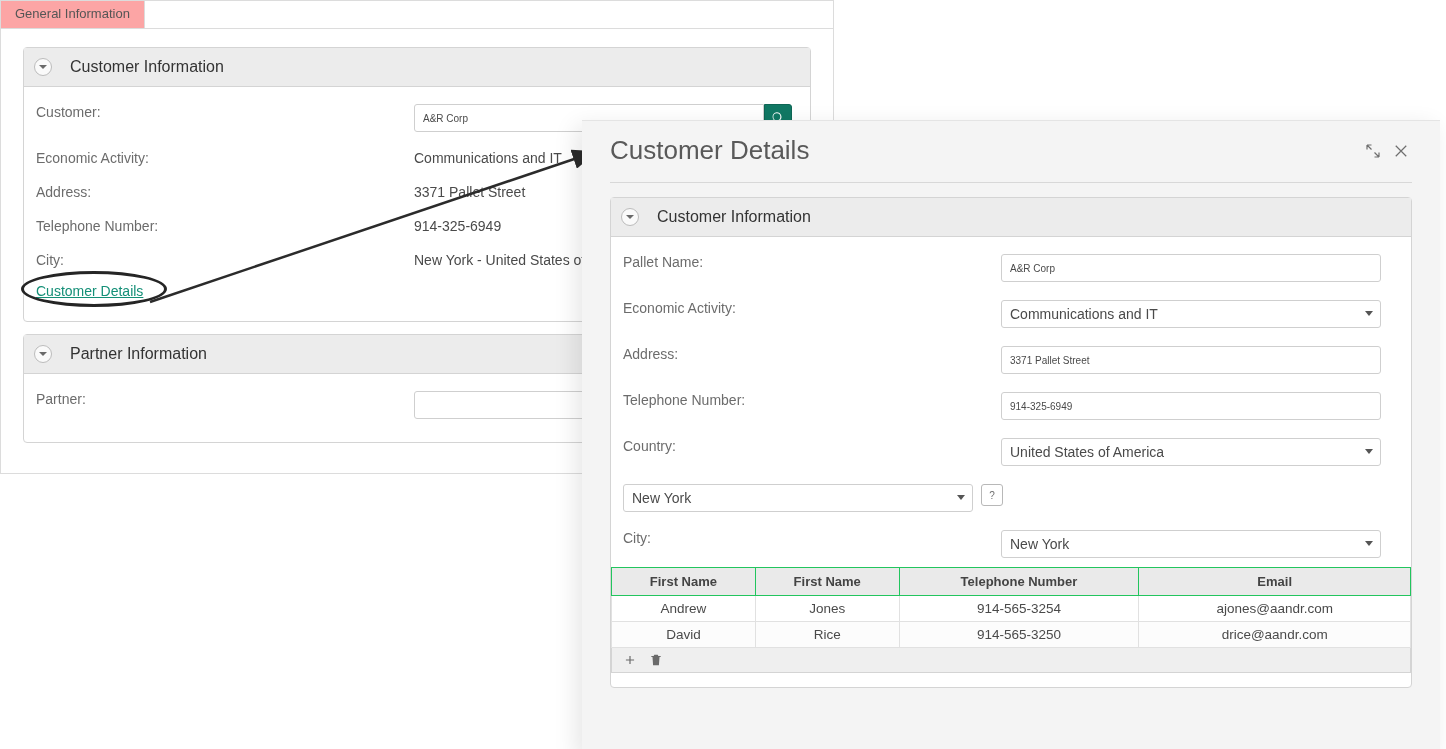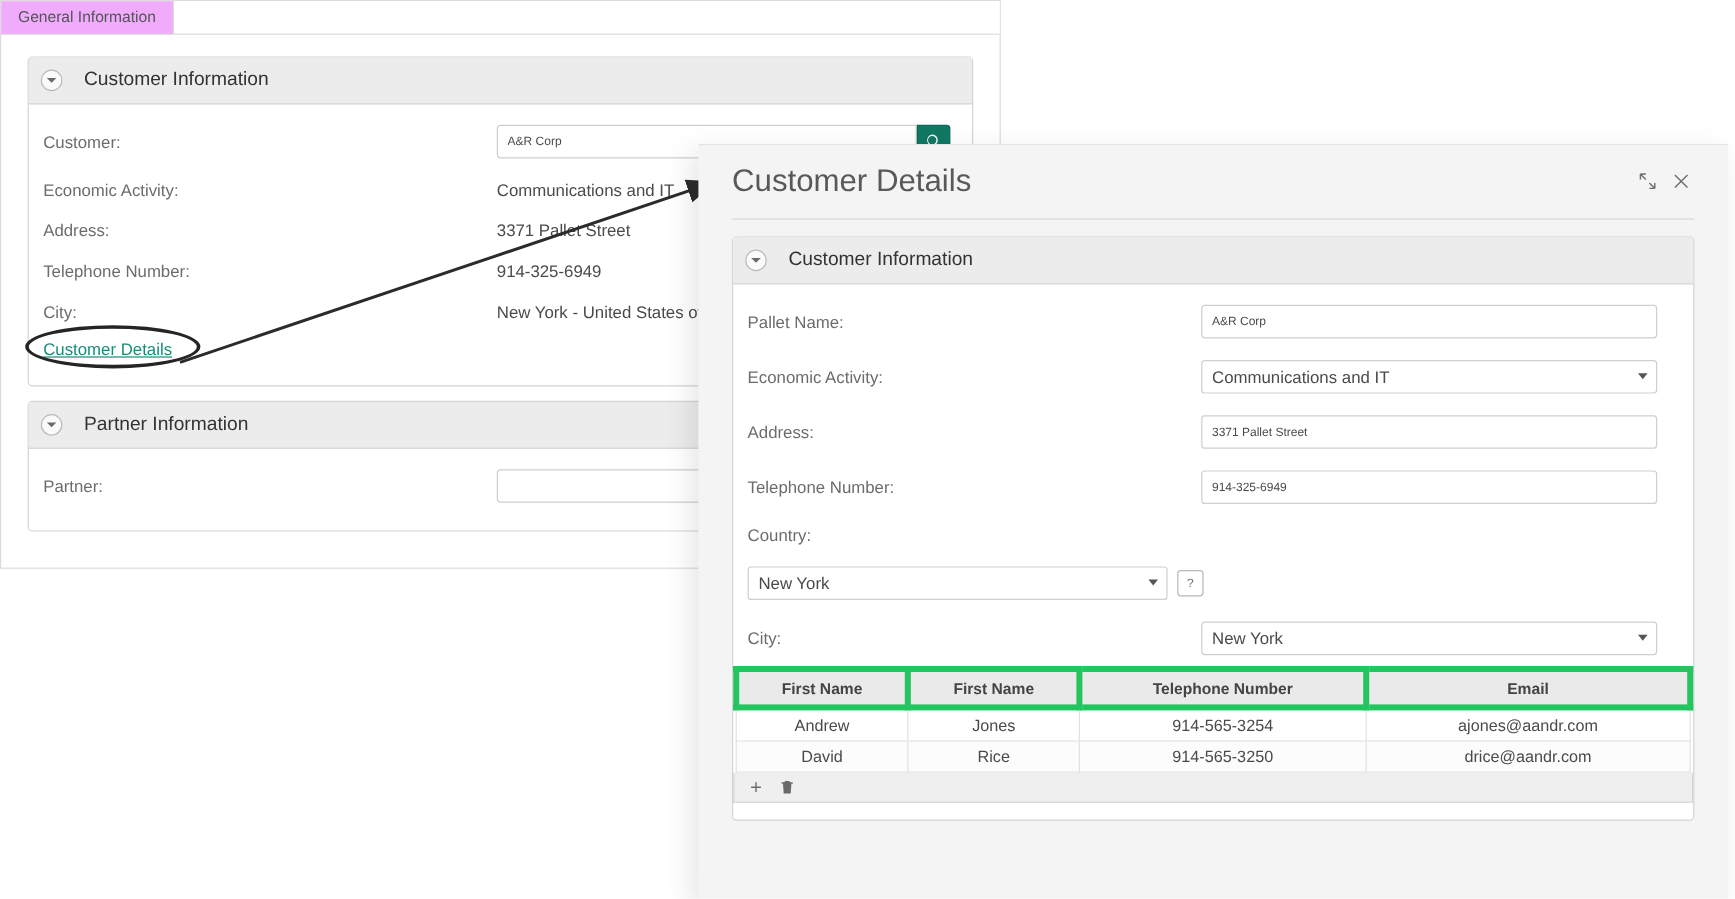--- a/index.html
+++ b/index.html
@@ -27,21 +27,21 @@
     height: 28px;
     background: #fff;
     display: flex;
   }
   .tab {
     padding: 5px 14px;
     border-right: 1px solid #dcdcdc;
     border-bottom: 1px solid #dcdcdc;
     font-size: 13px;
     color: #555;
-    background: #f0abfc;
+    background: #fca5a5;
   }
   .tab-filler { flex: 1; border-bottom: 1px solid #dcdcdc; }
   .back-body { padding: 18px 22px; }
 
   .section {
     border: 1px solid #d4d4d4;
     border-radius: 4px;
     margin-bottom: 12px;
     background: #fff;
   }
@@ -59,21 +59,20 @@
     display: flex; align-items: center; justify-content: center;
     background: #fafafa;
     margin-right: 18px;
   }
   .chev-circle svg { width: 10px; height: 10px; fill: #6a6a6a; }
   .section-title { font-size: 16px; color: #333; }
 
   .section-body { padding: 8px 0 14px 0; }
   .form-row {
     display: flex;
-    align-items: center;
     padding: 9px 12px 9px 12px;
   }
   .form-label {
     width: 378px;
     color: #6c6c6c;
     font-size: 14px;
   }
   .form-value { color: #4a4a4a; }
   .text-input {
     height: 28px;
@@ -195,21 +194,21 @@
   .subchev { width:14px; height:14px; margin-right:8px; }
   .subchev svg { width:14px; height:14px; fill:#6a6a6a; }
 
   .contacts-table { border-collapse: collapse; width: 100%; }
   .contacts-table th {
     background: #eaeaea;
     font-weight: 600;
     font-size: 13px;
     color: #444;
     padding: 6px 0;
-    border: 5px solid #22c55e;
+    border: 1px solid #22c55e;
     text-align: center;
   }
   .contacts-table td {
     font-size: 13.5px;
     color: #4a4a4a;
     padding: 5px 0;
     border: 1px solid #e1e1e1;
     text-align: center;
   }
   .contacts-table tr:nth-child(even) td { background: #fcfcfc; }
@@ -361,20 +360,24 @@
         <div class="form-row">
           <span class="form-label">Address:</span>
           <input class="text-input m-text-input" value="3371 Pallet Street" style="">
         </div>
         <div class="form-row">
           <span class="form-label">Telephone Number:</span>
           <input class="text-input m-text-input" value="914-325-6949" style="">
         </div>
         <div class="form-row">
           <span class="form-label">Country:</span>
+          <span class="select-wrap">
+            <input readonly="" class="text-input m-select" value="United States of America" style="">
+            <span class="select-caret"></span>
+          </span>
         </div>
         <div class="form-row">
           <span class="select-wrap">
             <input readonly="" class="text-input m-select state-select" value="New York" style="">
             <span class="select-caret"></span>
           </span>
           <span class="help-btn">?</span>
         </div>
         <div class="form-row">
           <span class="form-label">City:</span>

